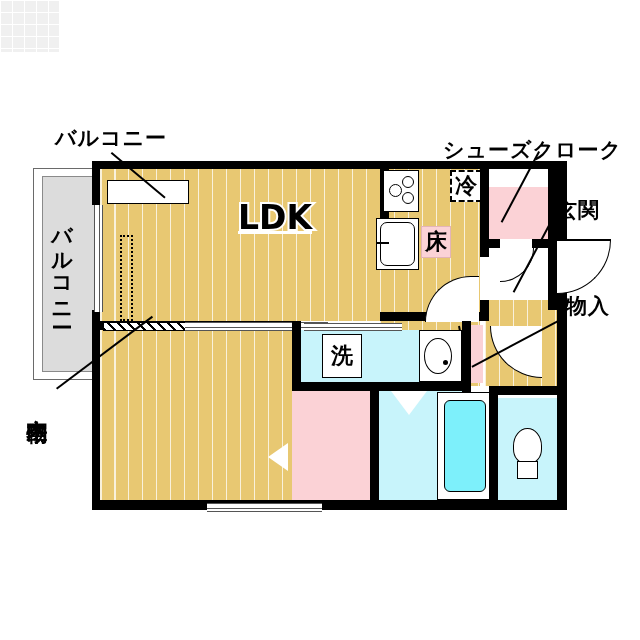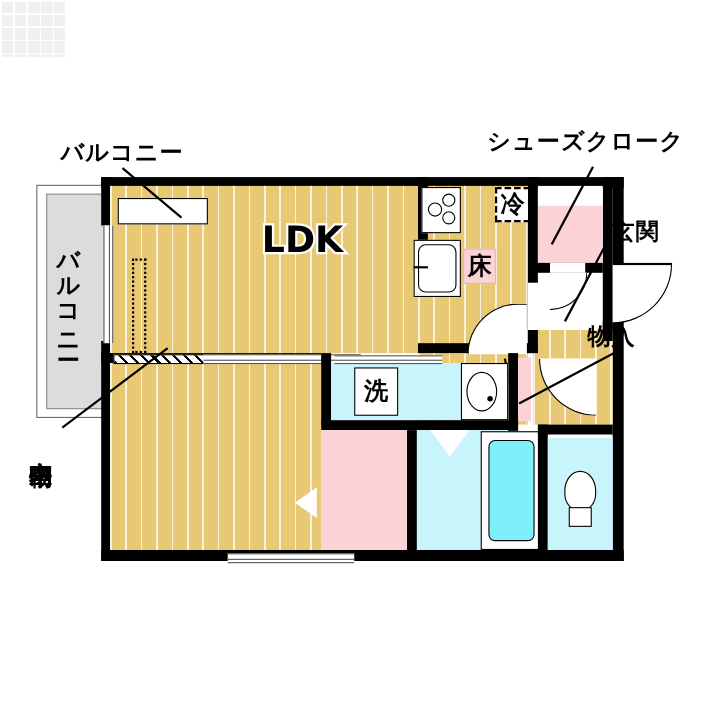--- a/index.html
+++ b/index.html
@@ -45,21 +45,21 @@
 
   
   .plan-label{
     position:absolute;
     color:#000;
     font-weight:700;
     white-space:nowrap;
     -webkit-text-stroke:4px #fff;
     paint-order:stroke fill;
   }
-  .room-name{font-size:33px;letter-spacing:0px;}
+  .room-name{font-size:33px;letter-spacing:0px;text-decoration:underline;}
   .room-size{font-size:33px;}
   .wic-text{font-size:26px;font-weight:700;-webkit-text-stroke:0;}
 
   
   .marker{
     position:absolute;display:flex;align-items:center;justify-content:center;
     font-size:22px;font-weight:700;color:#000;box-sizing:border-box;
   }
   .marker-dashed{background:#fff;border:2px dashed #000;}
   .marker-pink{background:#fbd2d6;border:1px solid #e3b4b8;}
@@ -216,22 +216,22 @@
   <div class="fx" style="left:517px;top:461px;width:21px;height:18px;"></div>
 
   <div class="anno" style="left:55px;top:124px;">バルコニー</div>
   <div class="leader" style="left:112px;top:152px;width:70px;transform:rotate(40deg);"></div>
 
   <div class="anno" style="left:24px;top:390px;line-height:26px;">
     <span style="writing-mode:vertical-rl;text-orientation:upright;display:inline-block;letter-spacing:2px;">室内物干</span>
   </div>
   <div class="leader" style="left:56px;top:388px;width:120px;transform:rotate(-37deg);"></div>
 
-  <div class="anno" style="left:443px;top:114px;">シューズクローク</div>
+  <div class="anno" style="left:443px;top:136px;">シューズクローク</div>
   <div class="leader" style="left:540px;top:152px;width:80px;transform:rotate(118deg);"></div>
 
   <div class="anno" style="left:556px;top:196px;">玄関</div>
   <div class="leader" style="left:552px;top:222px;width:80px;transform:rotate(118deg);"></div>
 
-  <div class="anno" style="left:534px;top:292px;text-align:right;">物入</div>
+  <div class="anno" style="left:566px;top:292px;text-align:right;">物入</div>
   <div class="leader" style="left:566px;top:318px;width:106px;transform:rotate(152deg);"></div>
 
 </div>
 
 </body></html>

